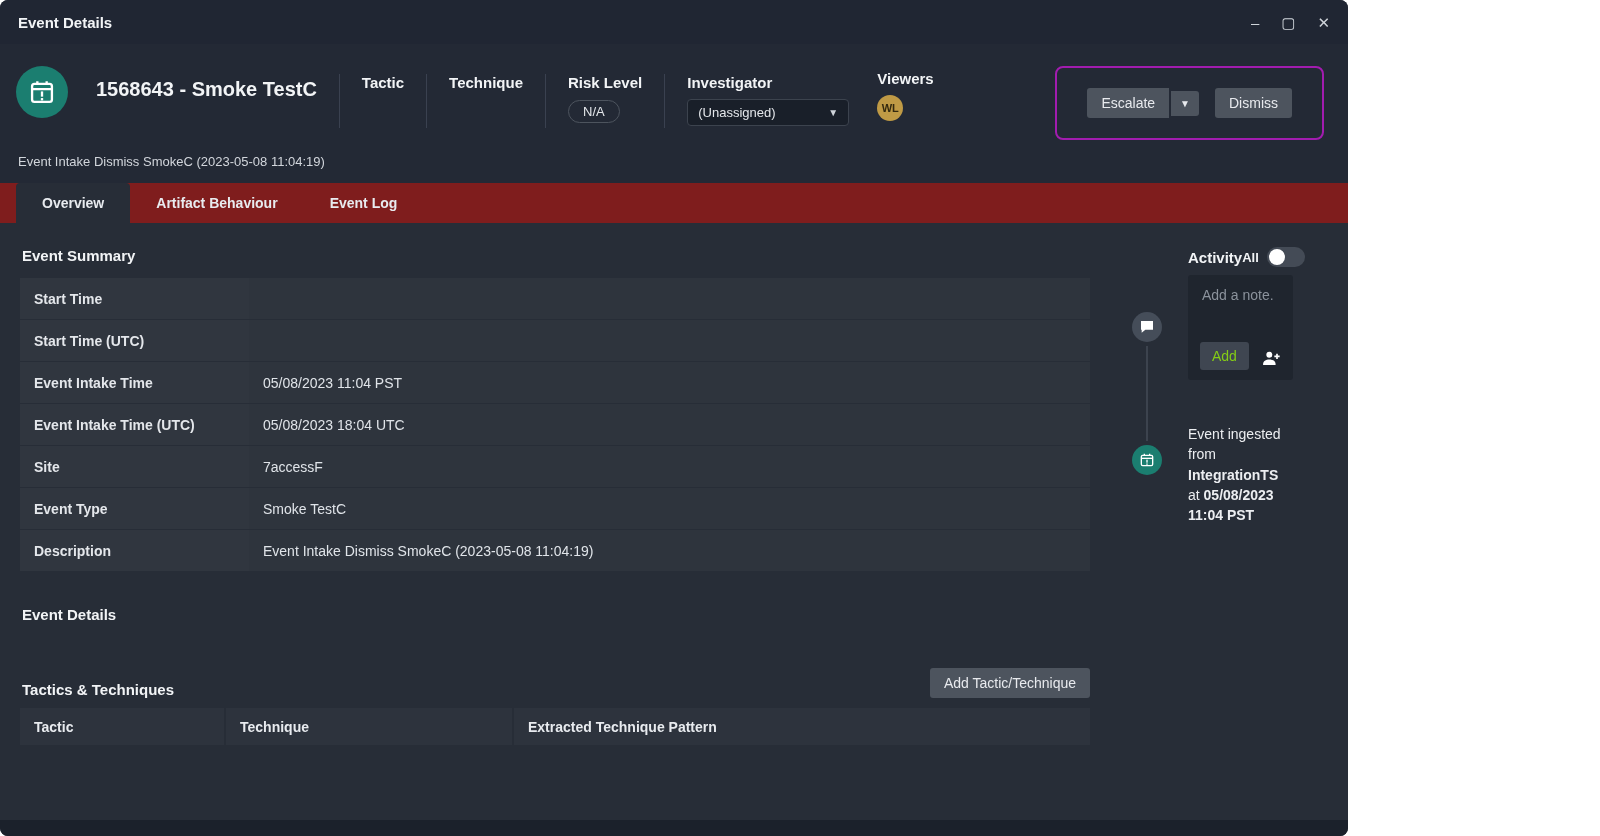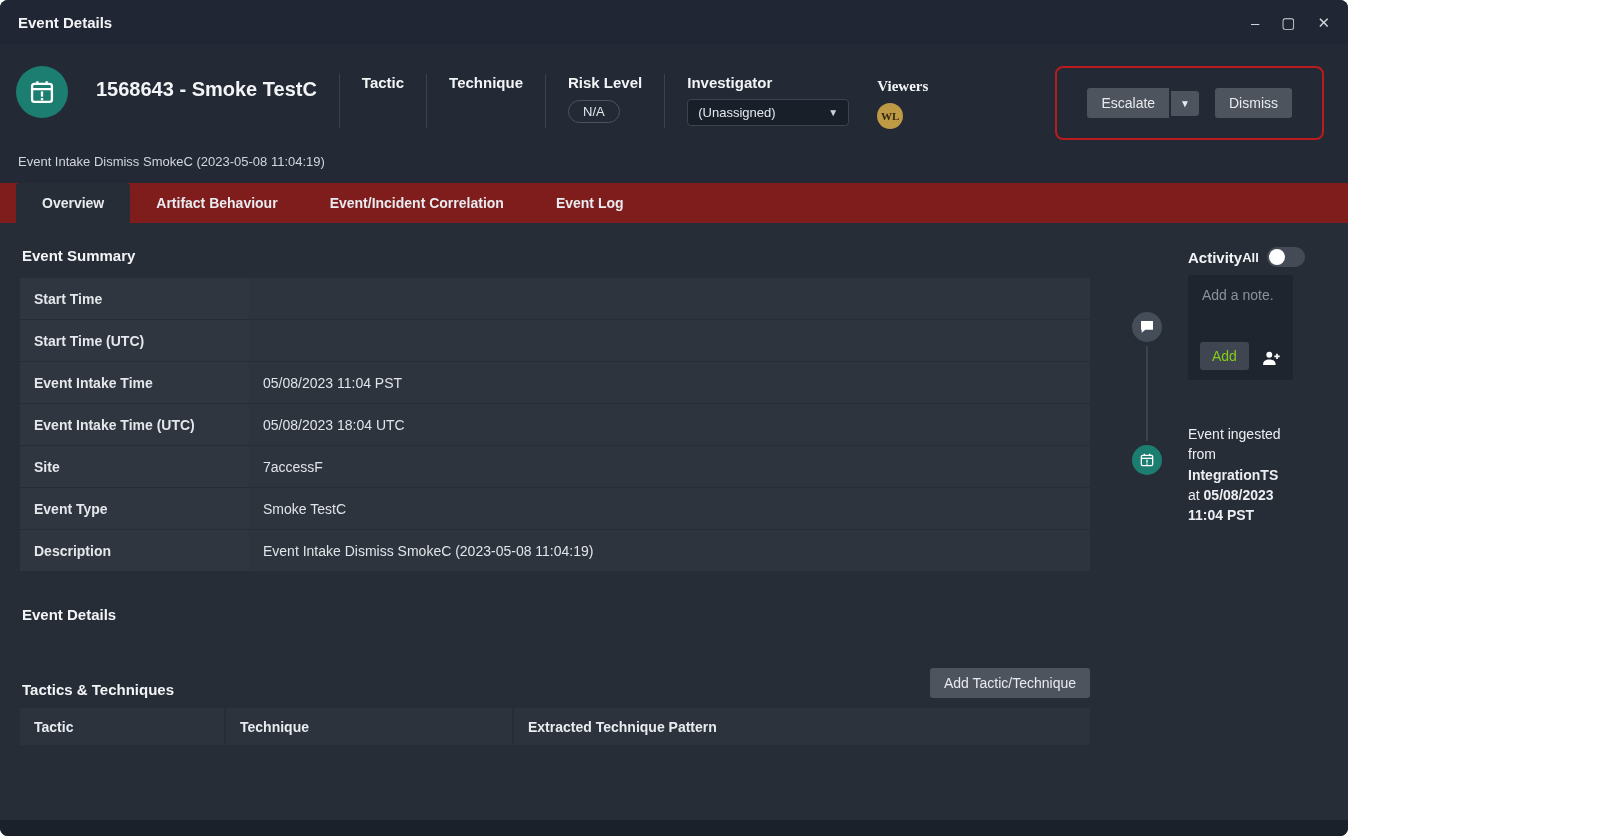--- a/index.html
+++ b/index.html
@@ -16,24 +16,24 @@
   .header{background:#232935;padding:22px 24px 14px 16px;flex:0 0 auto;}
   .header-main{display:flex;align-items:flex-start;}
   .event-icon{width:52px;height:52px;border-radius:50%;background:#1b7e70;display:flex;align-items:center;justify-content:center;flex:0 0 auto;}
   .event-title{font-size:20px;font-weight:bold;color:#f2f4f6;margin:12px 0 0 28px;white-space:nowrap;}
   .hdiv{width:1px;background:#3a4150;height:54px;margin:8px 0 0 22px;flex:0 0 auto;}
   .hcol{margin:8px 0 0 22px;}
   .hcol-label{font-size:15px;font-weight:bold;color:#f2f4f6;white-space:nowrap;}
   .pill{display:inline-block;margin-top:9px;border:1px solid #4d545e;border-radius:13px;padding:3px 14px;font-size:13px;color:#e4e7eb;}
   .select{margin-top:8px;background:#191f29;border:1px solid #3c434e;border-radius:4px;color:#e4e7eb;font-size:13px;padding:5px 10px;display:flex;align-items:center;gap:26px;cursor:pointer;min-width:140px;justify-content:space-between;}
   .select .caret{font-size:10px;color:#cfd4da;}
-  .viewers{margin:12px 0 0 28px;font-family:Liberation Serif, serif;}
+  .viewers{margin:4px 0 0 28px;}
   .viewers-label{font-size:15px;font-weight:bold;color:#f2f4f6;}
   .avatar{margin-top:8px;width:26px;height:26px;border-radius:50%;background:#bf9a45;color:#33290f;font-size:11px;font-weight:bold;display:flex;align-items:center;justify-content:center;}
-  .header-actions{margin-left:auto;border:2px solid #b91c1c;border-radius:8px;padding:20px 30px;display:flex;align-items:center;}
+  .header-actions{margin-left:auto;border:2px solid #a21caf;border-radius:8px;padding:20px 30px;display:flex;align-items:center;}
   .btn{background:#4d545e;border:none;color:#e8eaee;font-size:14px;font-family:inherit;padding:7px 14px;cursor:pointer;}
   .btn-escalate{border-radius:3px 0 0 3px;}
   .btn-caret{border-radius:0 3px 3px 0;margin-left:2px;padding:7px 9px;font-size:10px;}
   .btn-dismiss{border-radius:3px;margin-left:16px;}
   .subtitle{margin:14px 0 0 2px;font-size:13px;color:#d2d6dc;}
 
   
   .tabstrip{height:40px;background:#7f1d1d;display:flex;align-items:stretch;padding-left:16px;flex:0 0 auto;}
   .tab{display:flex;align-items:center;padding:0 26px;font-size:14px;font-weight:bold;color:#e8ebef;cursor:pointer;border-radius:4px 4px 0 0;}
   .tab.active{background:#272d37;}
@@ -143,21 +143,20 @@
         <button class="btn btn-caret">▼</button>
         <button class="btn btn-dismiss">Dismiss</button>
       </div>
     </div>
     <div class="subtitle">Event Intake Dismiss SmokeC (2023-05-08 11:04:19)</div>
   </div>
 
   <div class="tabstrip">
     <div class="tab active">Overview</div>
     <div class="tab">Artifact Behaviour</div>
-    <div class="tab">Event/Incident Correlation</div>
     <div class="tab">Event Log</div>
   </div>
 
   <div class="content">
 
     <div class="left-col">
       <div class="section-heading">Event Summary</div>
 
       <div class="summary-table">
         <div class="summary-row">

